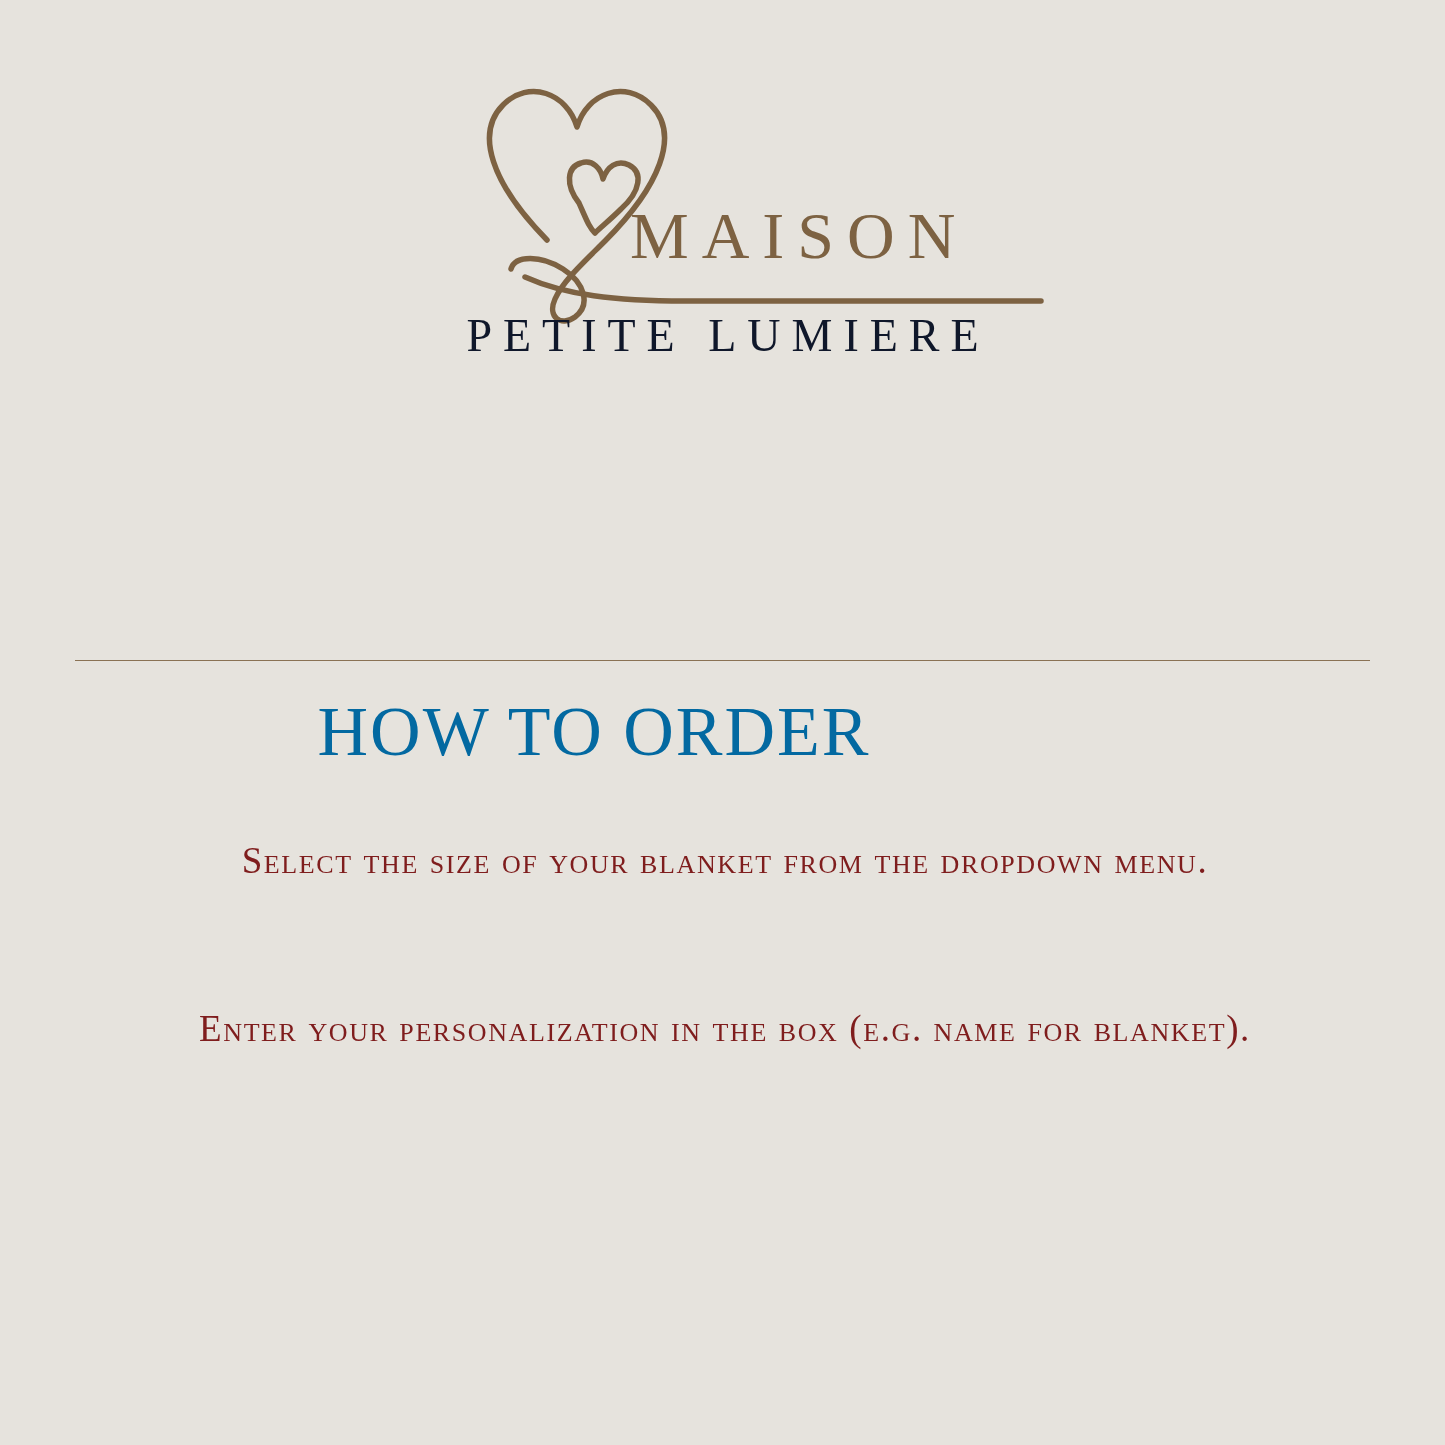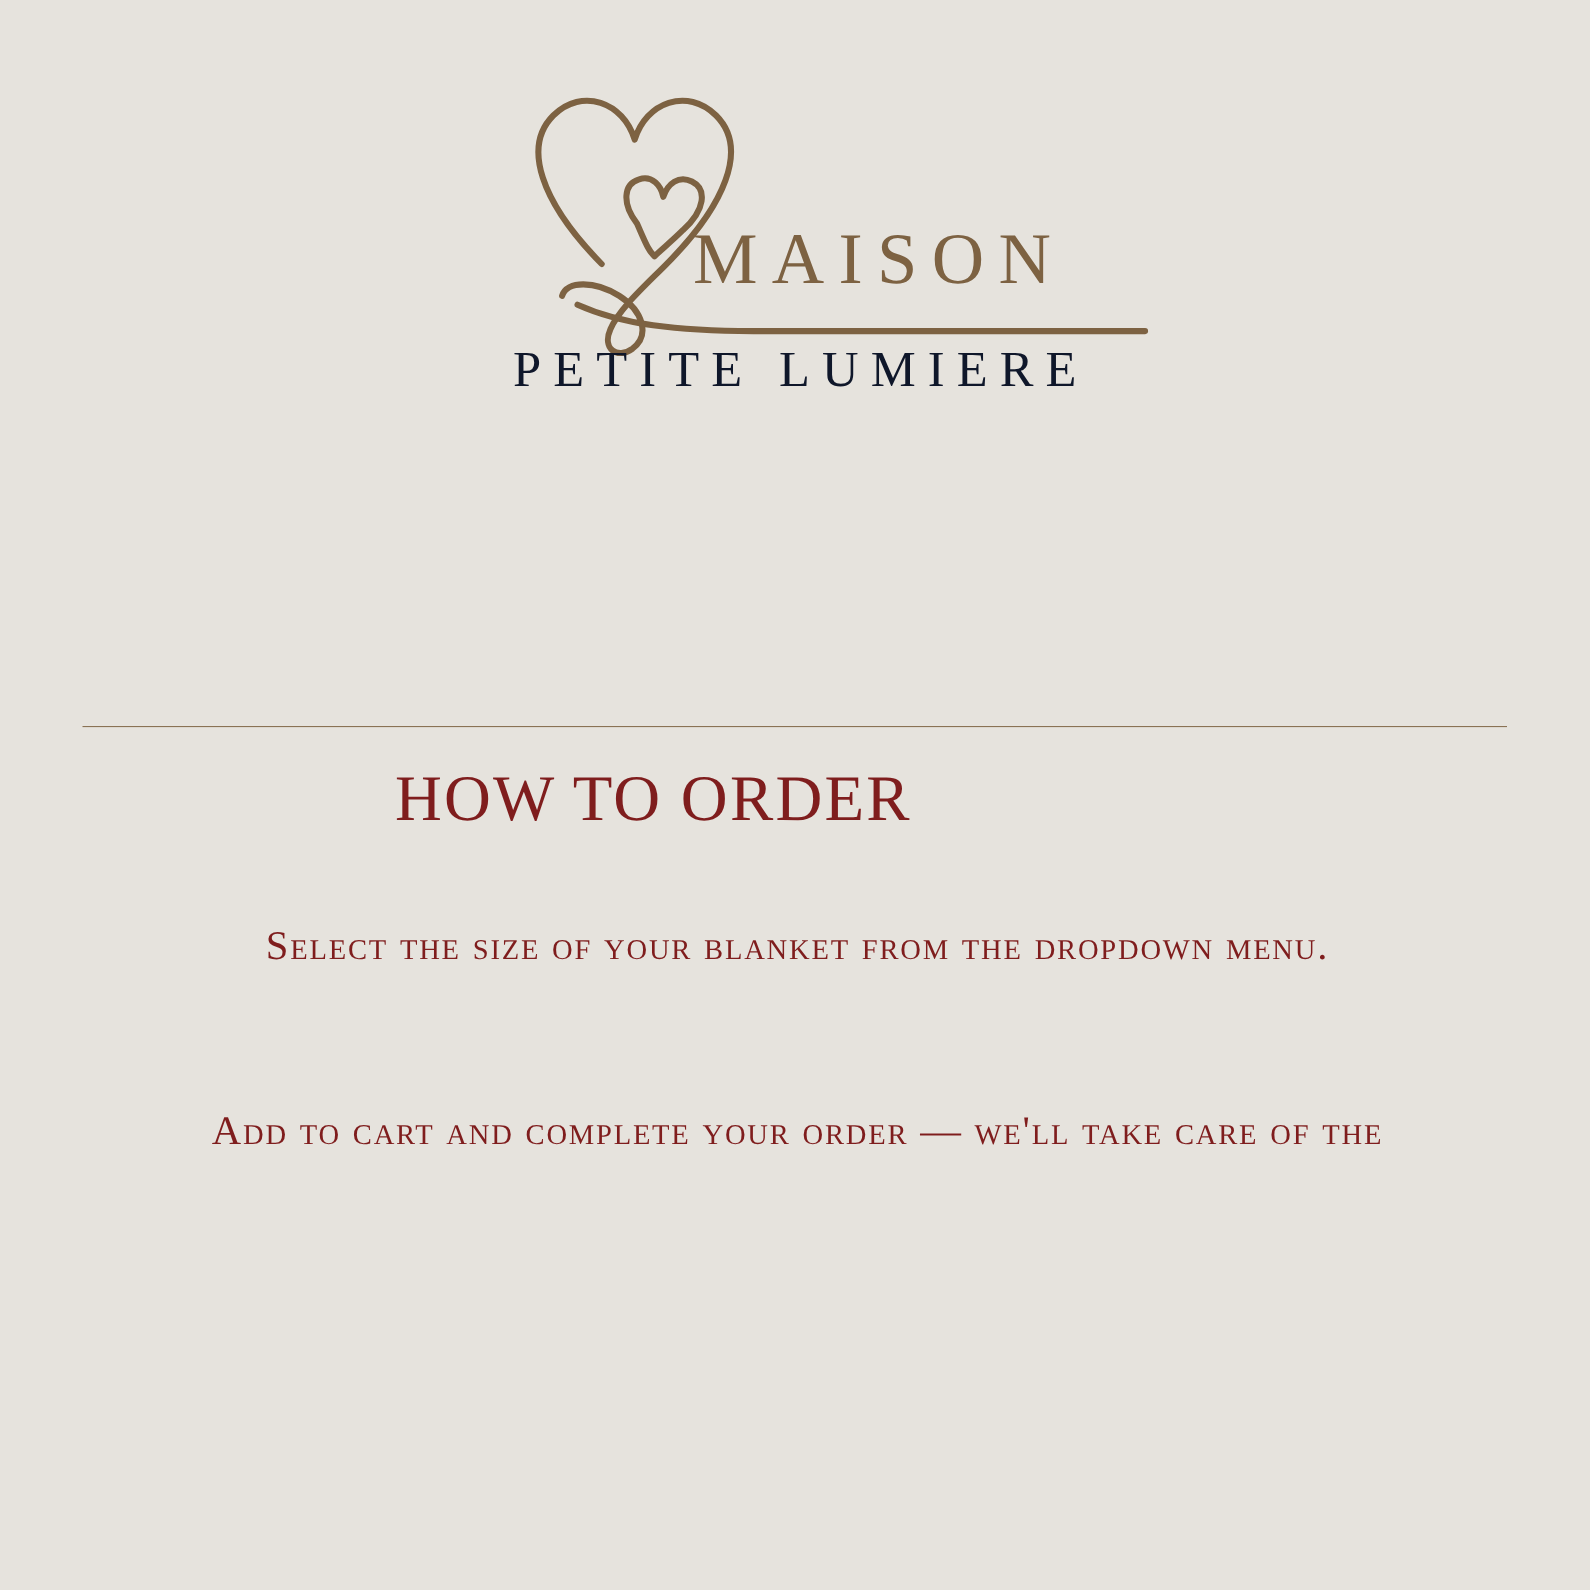--- a/index.html
+++ b/index.html
@@ -73,23 +73,23 @@
   }
 
   
   .section-title {
     position: absolute;
     top: 693px;
     left: 0;
     width: 1188px;
     text-align: center;
     font-family: "Liberation Serif", serif;
-    font-size: 59px;
+    font-size: 70px;
     letter-spacing: 2px;
-    color: #7f1d1d;
+    color: #0369a1;
     line-height: 1.1;
     white-space: nowrap;
   }
 
   
   .steps {
     position: absolute;
     top: 838px;
     left: 145px;
     width: 1160px;
@@ -147,16 +147,16 @@
     <div class="brand-name">MAISON</div>
     <div class="brand-sub">PETITE LUMIERE</div>
   </div>
 
   <div class="divider"></div>
 
   <div class="section-title">HOW TO ORDER</div>
 
   <div class="steps">
     <div class="step step-1">Select the size of your blanket from the dropdown menu.</div>
-    <div class="step step-3">Add to cart and complete your order — we'll take care of the</div>
+    <div class="step step-2">Enter your personalization in the box (e.g. name for blanket).</div>
   </div>
 
 </div>
 
 </body></html>

